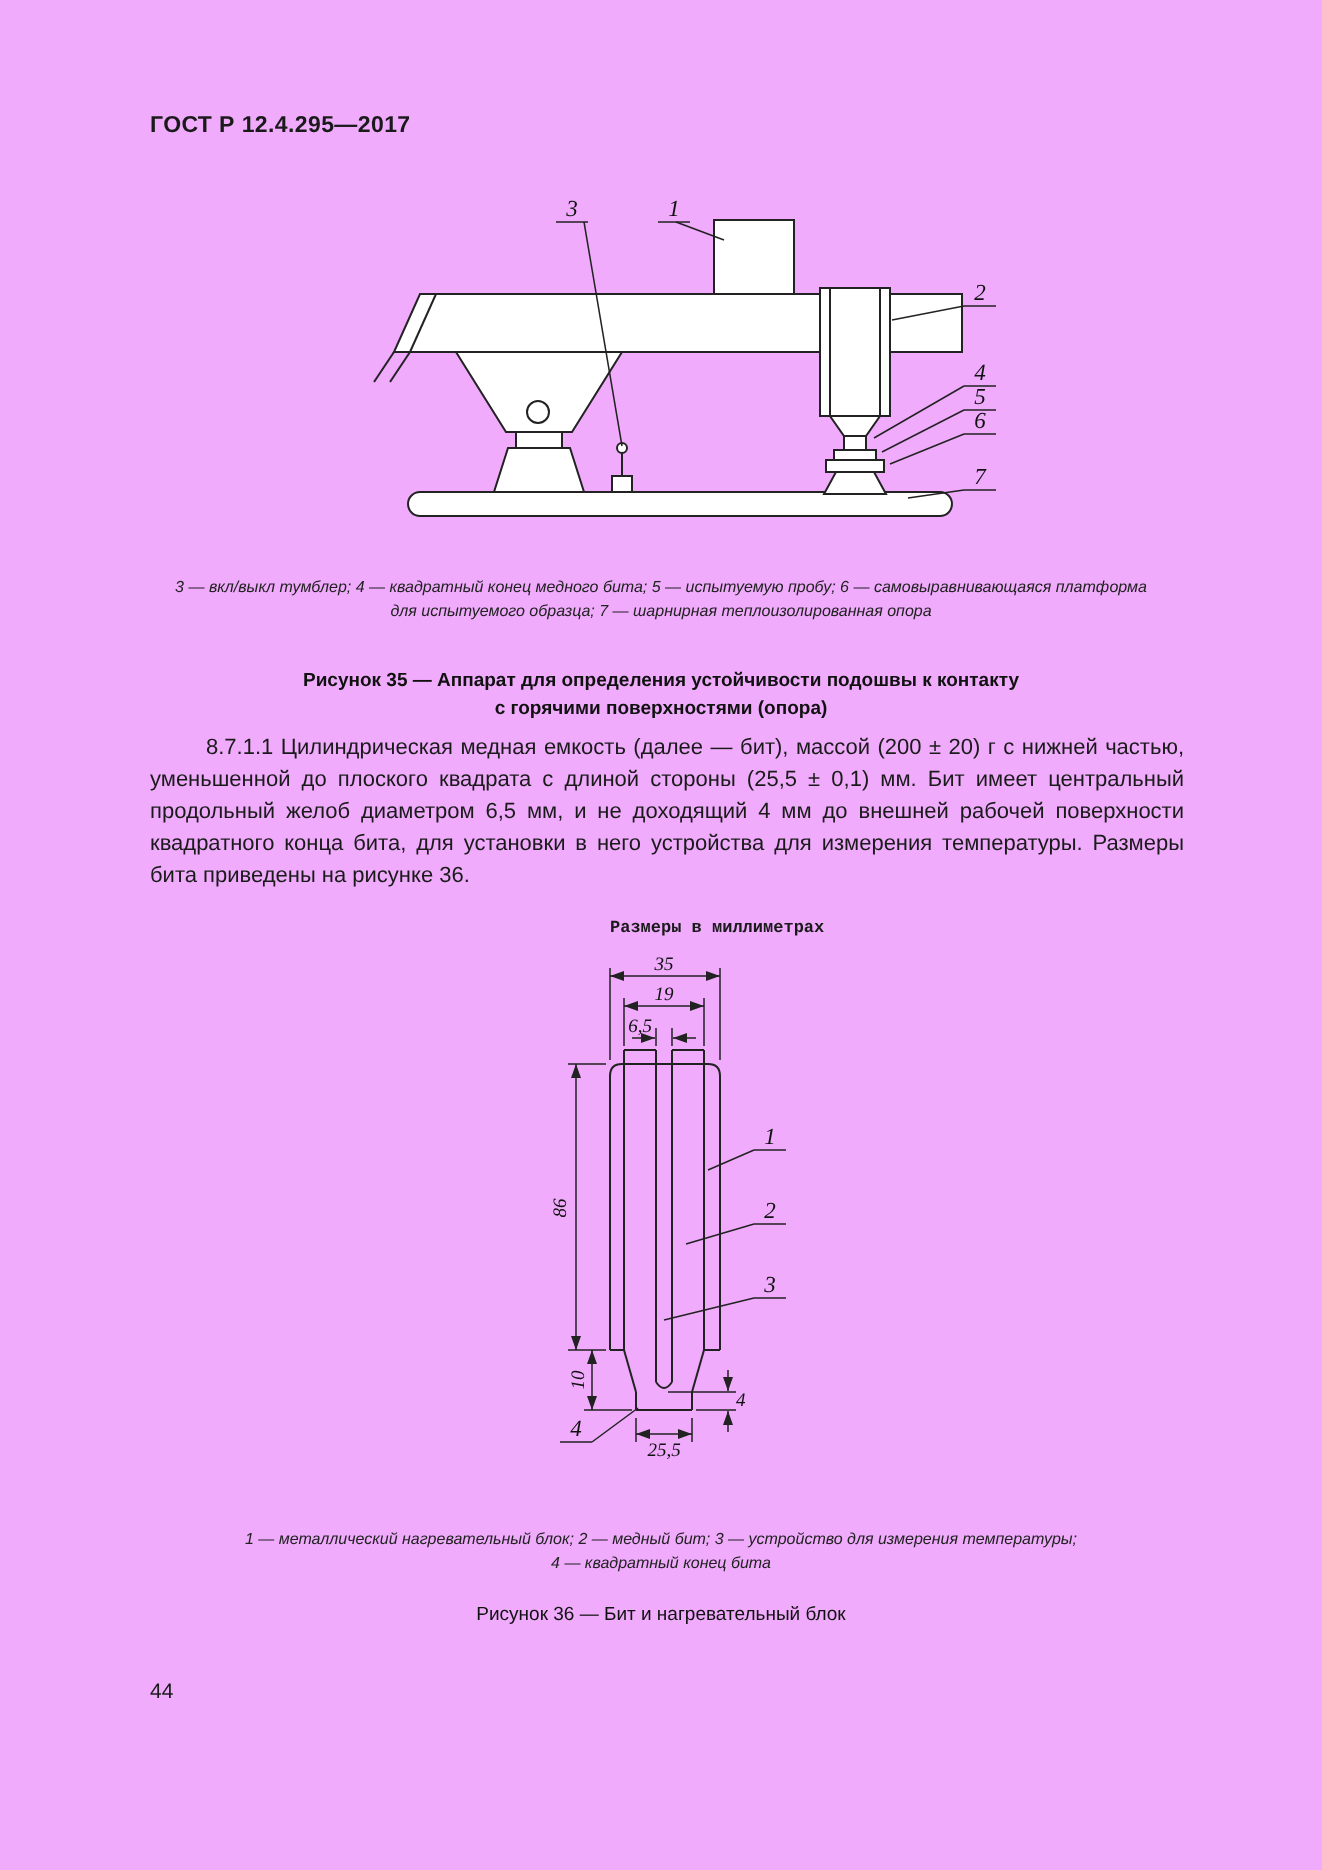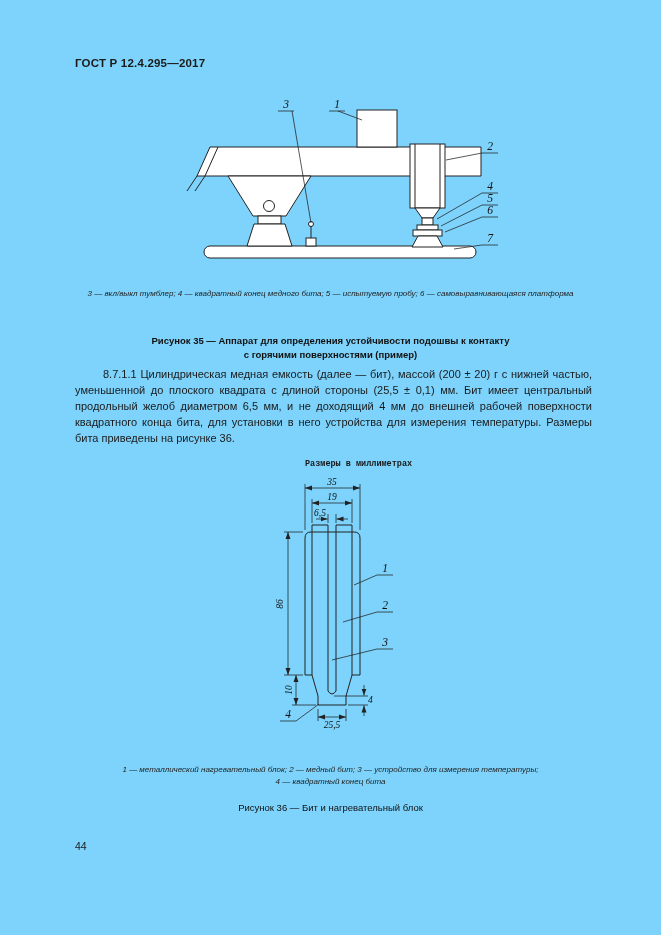--- a/index.html
+++ b/index.html
@@ -1,18 +1,18 @@
 <!DOCTYPE html>
 <html><head>
 <meta charset="utf-8">
 <style>
   html,body { margin:0; padding:0; background:#e9e9e9; }
   .page {
     position:relative; width:661px; height:935px; margin:0 auto;
-    background:#7dd3fc; overflow:hidden;
+    background:#f0abfc; overflow:hidden;
     font-family:"Liberation Sans", sans-serif; color:#1a1a1a;
   }
   .doc-header { position:absolute; left:75px; top:57px; font-size:11.5px; font-weight:700; letter-spacing:.2px; }
   .legend { position:absolute; left:0; width:661px; text-align:center; font-style:italic; font-size:8px; line-height:12px; color:#222; }
   .legend35 { top:288px; }
   .legend36 { top:764px; }
   .caption { position:absolute; left:0; width:661px; text-align:center; font-size:9.5px; line-height:14px; color:#111; }
   .caption35 { top:334px;font-weight:bold; }
   .caption36 { top:801px; }
   .body-paragraph { position:absolute; left:75px; top:366px; width:517px; margin:0; font-size:11px; line-height:16px; text-align:justify; text-indent:28px; }
@@ -99,25 +99,26 @@
       <line class="thin" x1="312" y1="125" x2="275" y2="140"></line>
 
       <text class="callout-num" x="320" y="150" text-anchor="middle">7</text>
       <line class="thin" x1="312" y1="153" x2="328" y2="153"></line>
       <line class="thin" x1="312" y1="153" x2="284" y2="157"></line>
     </g>
   </svg>
 
   <div class="legend legend35">
     <div>3 — вкл/выкл тумблер; 4 — квадратный конец медного бита; 5 — испытуемую пробу; 6 — самовыравнивающаяся платформа</div>
+    <div>для испытуемого образца; 7 — шарнирная теплоизолированная опора</div>
   </div>
 
   <div class="caption caption35">
     <div>Рисунок 35 — Аппарат для определения устойчивости подошвы к контакту</div>
-    <div>с горячими поверхностями (пример)</div>
+    <div>с горячими поверхностями (опора)</div>
   </div>
 
   <p class="body-paragraph">8.7.1.1 Цилиндрическая медная емкость (далее — бит), массой (200 ± 20) г с нижней частью, уменьшенной до плоского квадрата с длиной стороны (25,5 ± 0,1) мм. Бит имеет центральный продольный желоб диаметром 6,5 мм, и не доходящий 4 мм до внешней рабочей поверхности квадратного конца бита, для установки в него устройства для измерения температуры. Размеры бита приведены на рисунке 36.</p>
 
   <div class="units-label">Размеры в миллиметрах</div>
 
   <svg class="fig36" width="140" height="270" viewBox="0 0 140 270" xmlns="http://www.w3.org/2000/svg">
     <defs>
       <marker id="arw" viewBox="0 0 8 6" markerWidth="8" markerHeight="6" refX="7" refY="3" orient="auto-start-reverse" markerUnits="userSpaceOnUse">
         <path d="M0,0.5 L7,3 L0,5.5 Z" fill="#222"></path>

